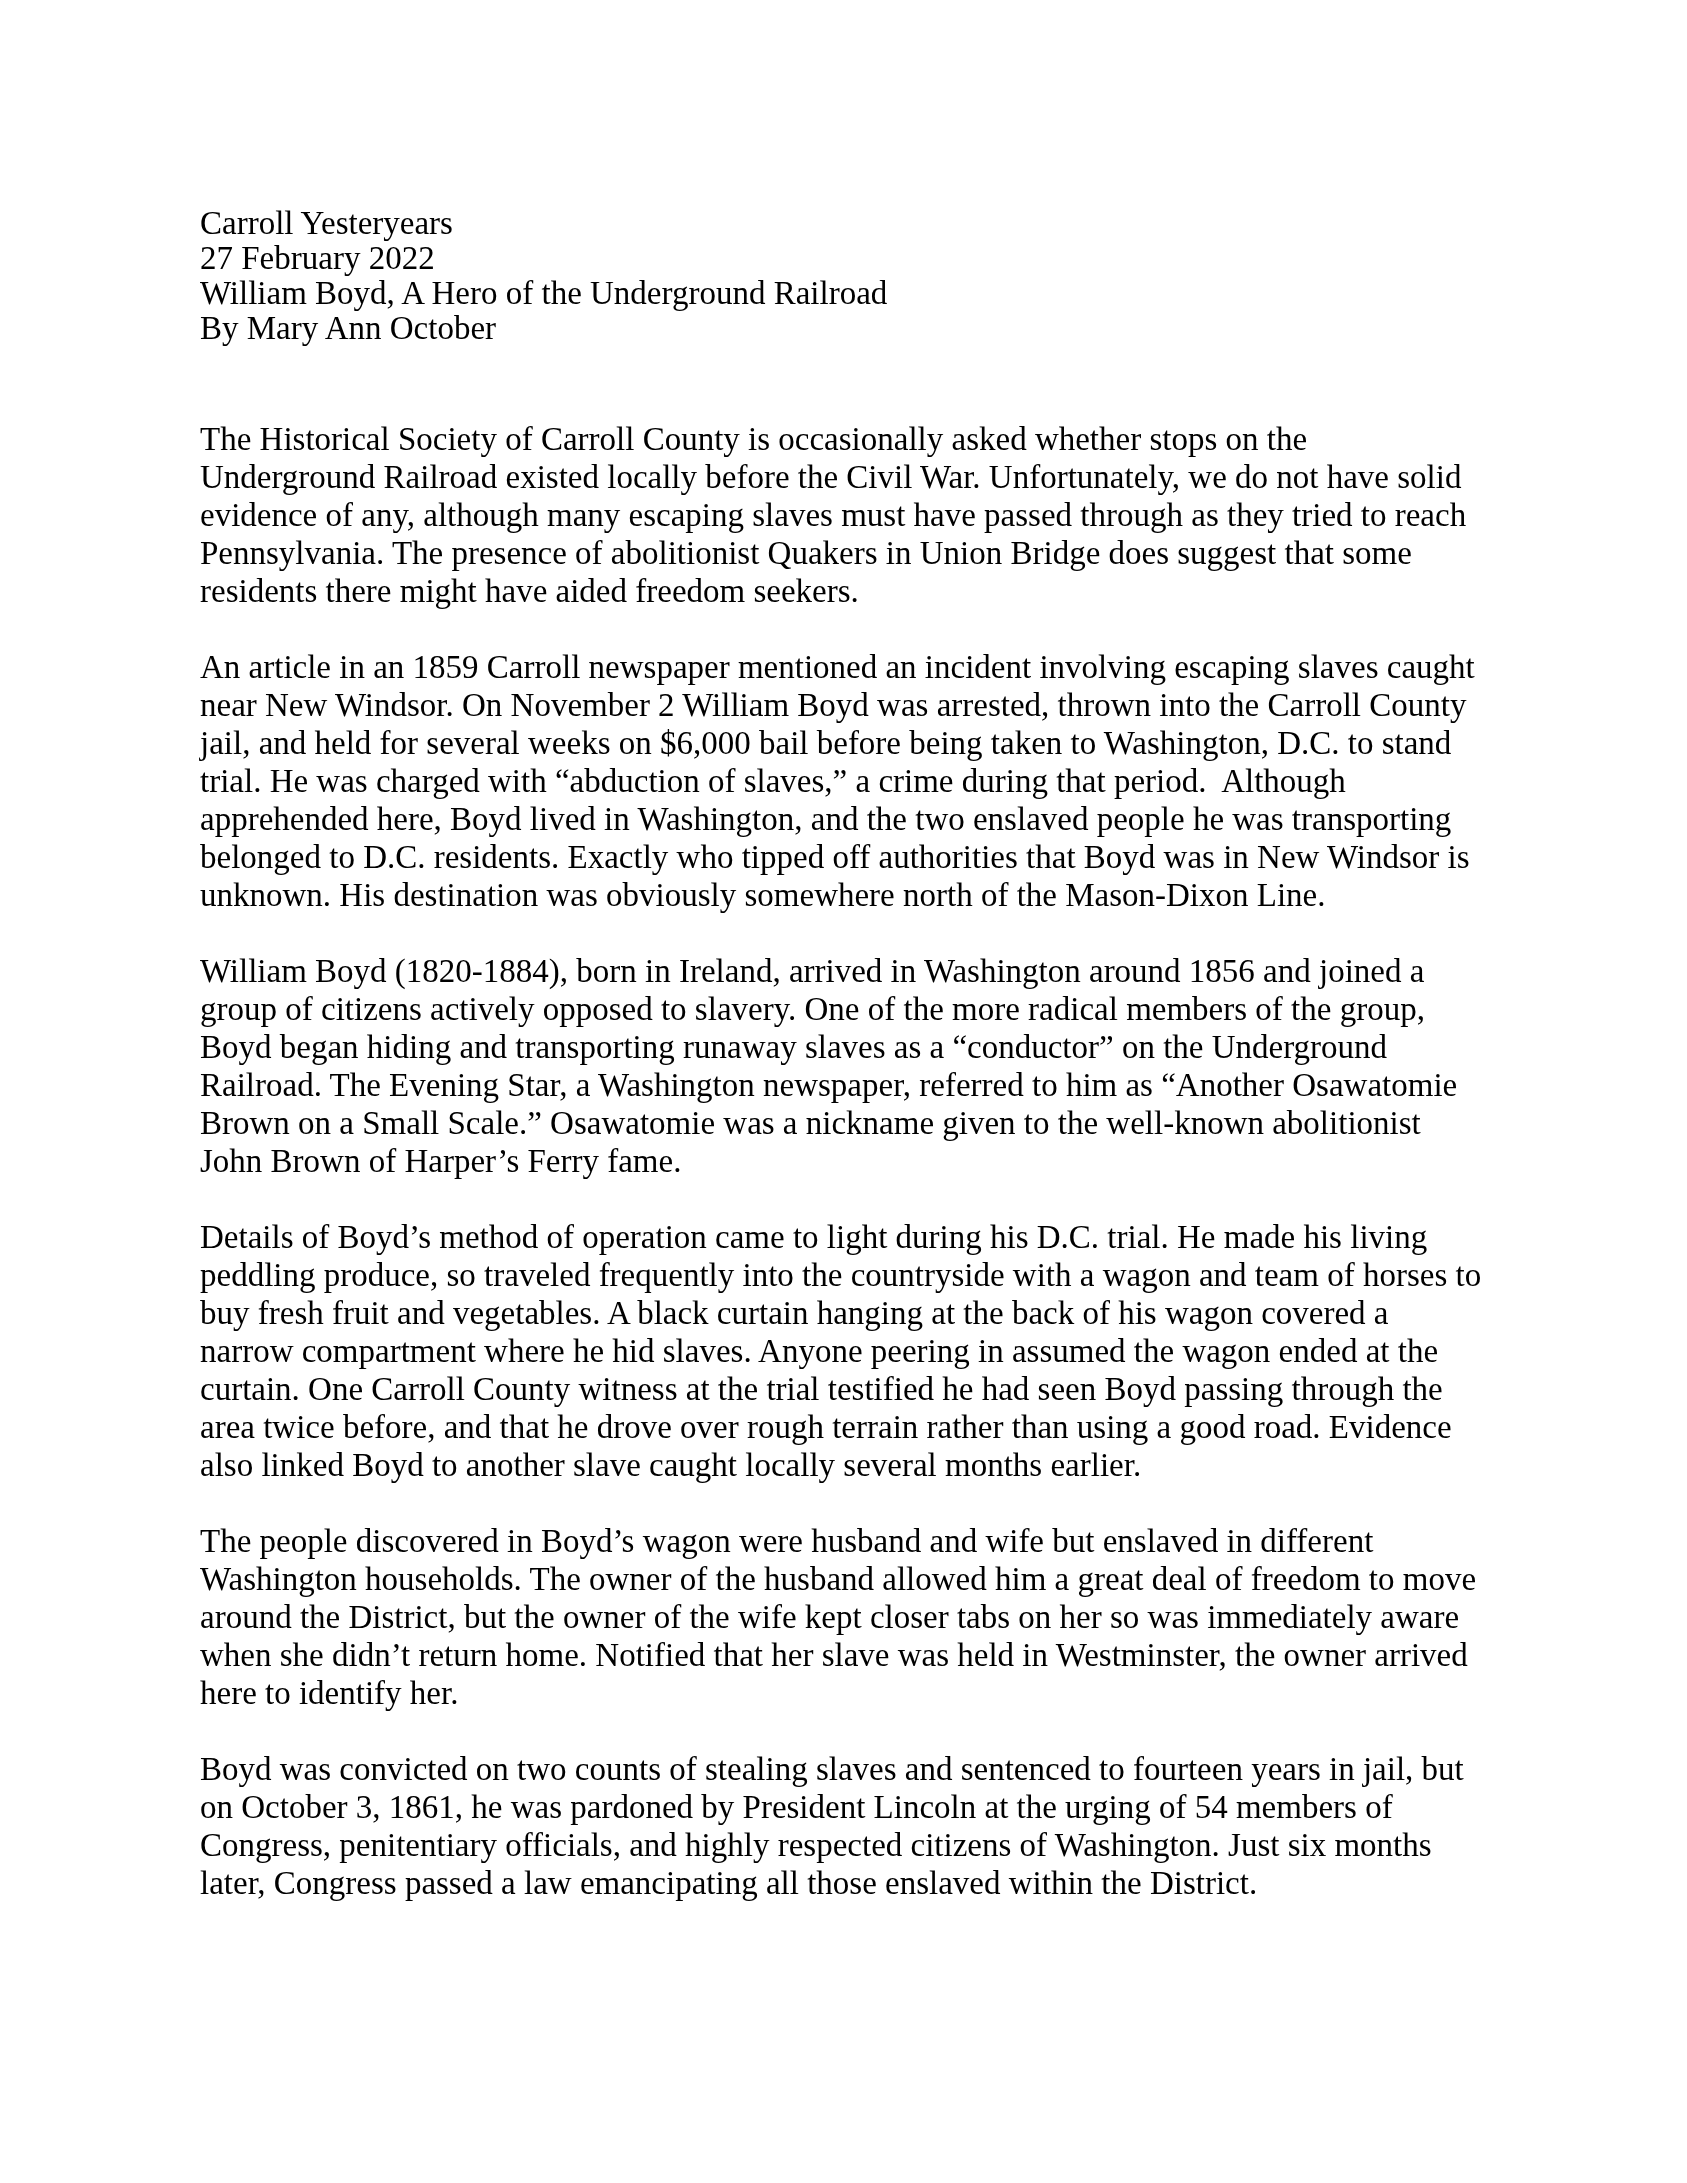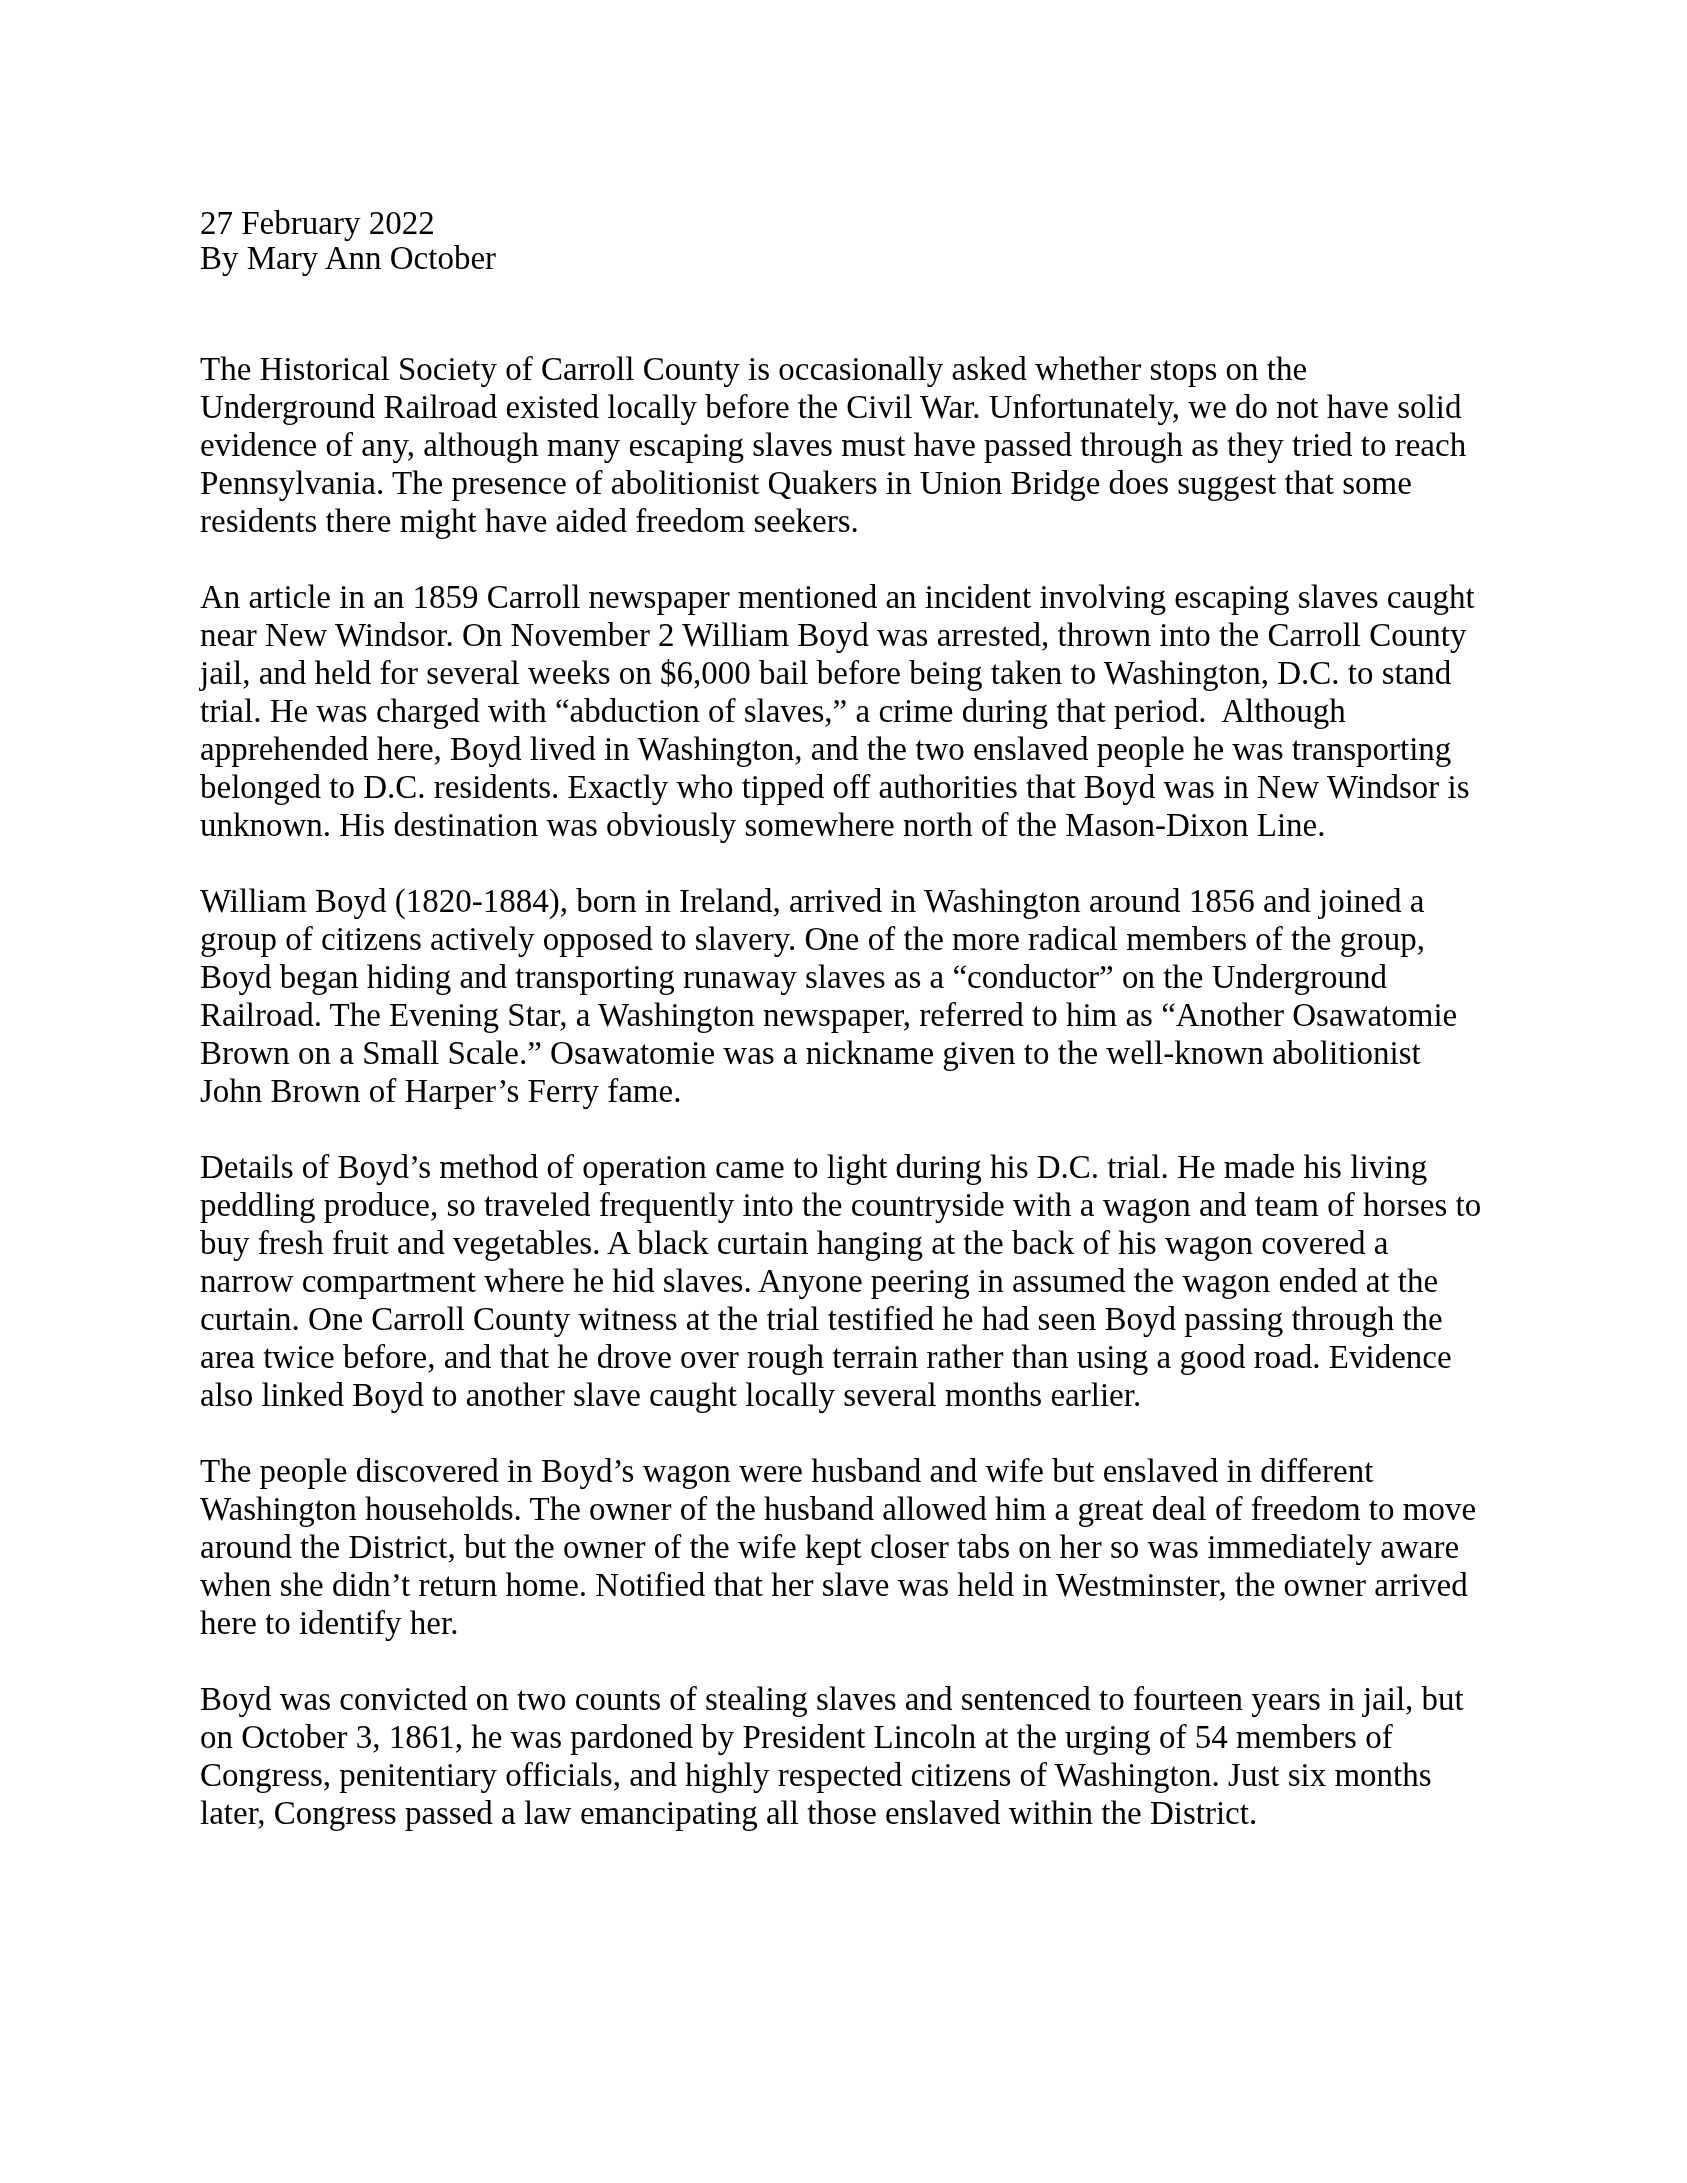--- a/index.html
+++ b/index.html
@@ -33,21 +33,23 @@
   }
   .italic {
   }
 </style>
 </head>
 <body>
 
 <div class="page">
 
   <div class="doc-header">
+    <div class="hline">Carroll Yesteryears</div>
     <div class="hline">27 February 2022</div>
+    <div class="hline">William Boyd, A Hero of the Underground Railroad</div>
     <div class="hline">By Mary Ann October</div>
   </div>
 
   <div class="doc-body">
 
     <p><span>The Historical Society of Carroll County is occasionally asked whether stops on the Underground Railroad existed locally before the Civil War. Unfortunately, we do not have solid evidence of any, although many escaping slaves must have passed through as they tried to reach Pennsylvania. The presence of abolitionist Quakers in Union Bridge does suggest that some residents there might have aided freedom seekers.</span></p>
 
     <p><span>An article in an 1859 Carroll newspaper mentioned an incident involving escaping slaves caught near New Windsor. On November 2 William Boyd was arrested, thrown into the Carroll County jail, and held for several weeks on $6,000 bail before being taken to Washington, D.C. to stand trial. He was charged with “abduction of slaves,” a crime during that period.  Although apprehended here, Boyd lived in Washington, and the two enslaved people he was transporting belonged to D.C. residents. Exactly who tipped off authorities that Boyd was in New Windsor is unknown. His destination was obviously somewhere north of the Mason-Dixon Line.</span></p>
 
     <p><span>William Boyd (1820-1884), born in Ireland, arrived in Washington around 1856 and joined a group of citizens actively opposed to slavery. One of the more radical members of the group, Boyd began hiding and transporting runaway slaves as a “conductor” on the Underground Railroad. The </span><span class="italic">Evening Star</span><span>, a Washington newspaper, referred to him as “Another Osawatomie Brown on a Small Scale.” Osawatomie was a nickname given to the well-known abolitionist John Brown of Harper’s Ferry fame.</span></p>

